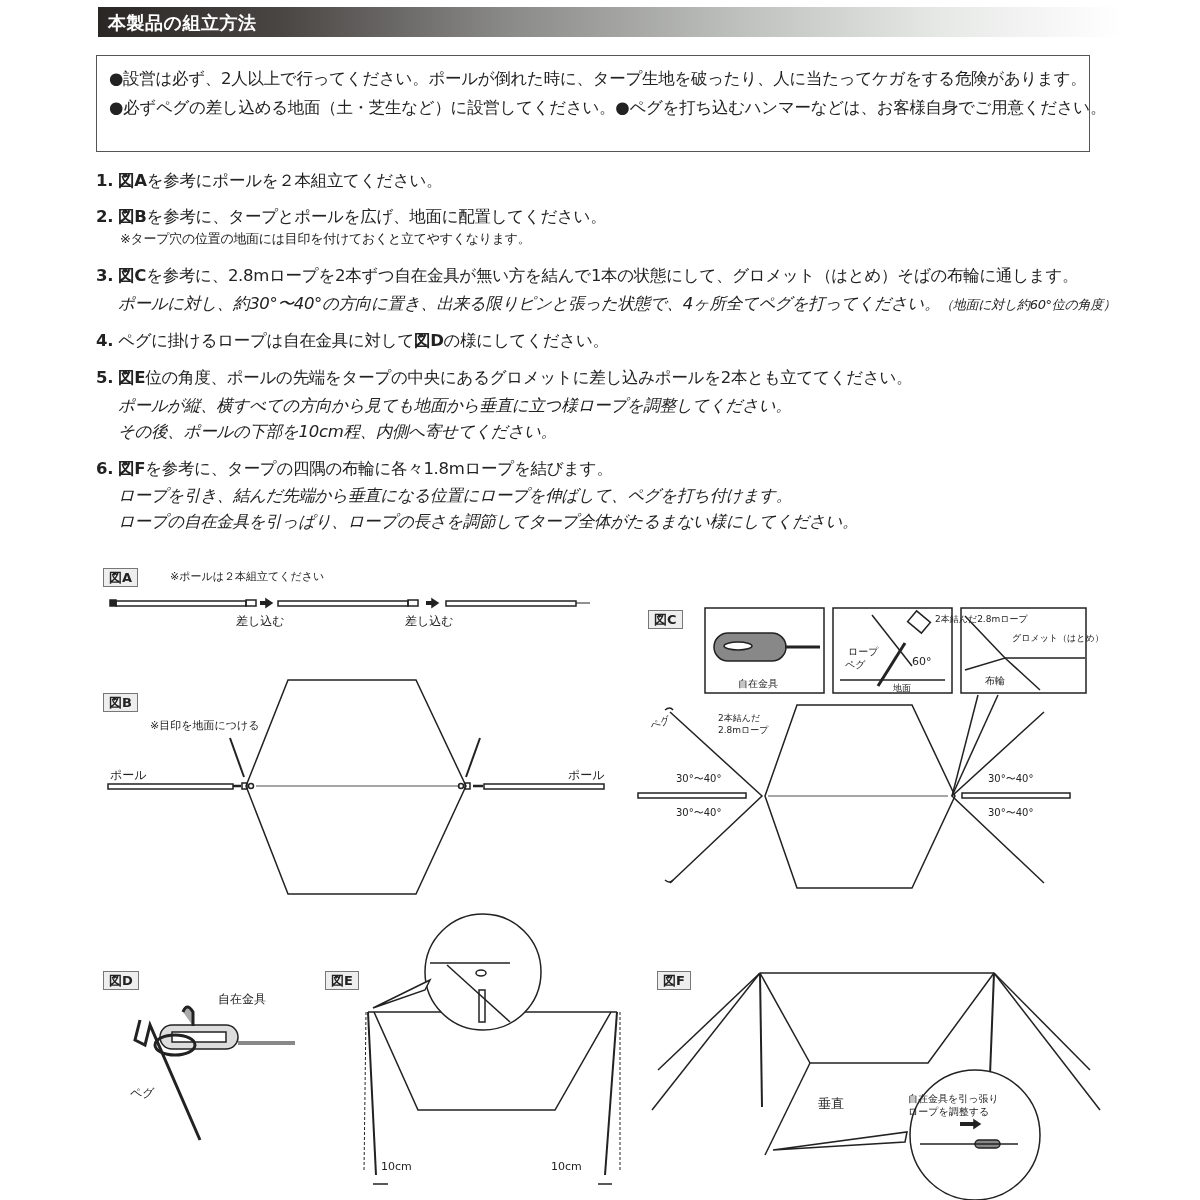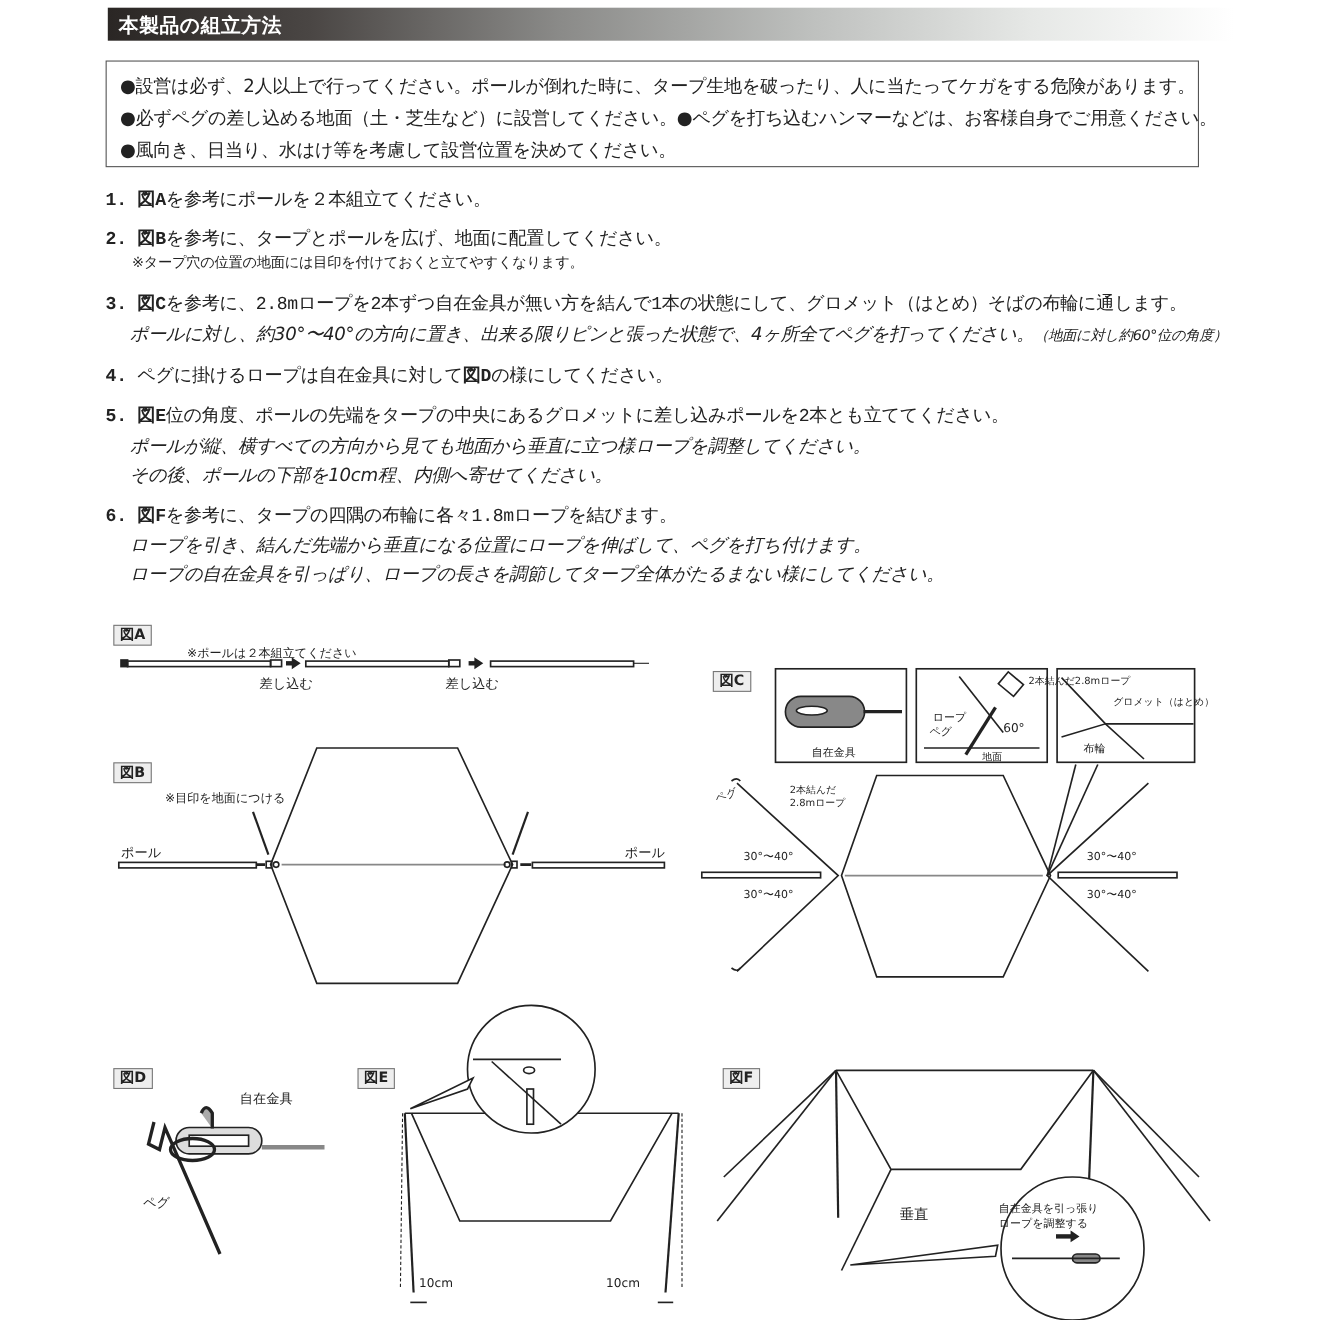--- a/index.html
+++ b/index.html
@@ -2,39 +2,38 @@
 <html><head>
 <meta charset="utf-8">
 <style>
   html,body{margin:0;padding:0;background:#fff;}
   body{width:1200px;height:1200px;position:relative;overflow:hidden;font-family:"DejaVu Sans",sans-serif;color:#222;}
   .header{position:absolute;left:98px;top:7px;width:1000px;height:30px;
     background:linear-gradient(90deg,#2a2624 0%,#4a4644 18%,#8a8a88 40%,#bdbfbd 62%,#e6e8e6 82%,#fff 100%);padding-left:24px;}
   .header span{position:absolute;left:10px;top:4px;color:#fff;font-weight:bold;font-size:18px;letter-spacing:0.5px;}
   .notice{position:absolute;left:96px;top:55px;width:994px;height:97px;border:1.5px solid #555;box-sizing:border-box;padding:8px 12px;}
   .notice div{font-size:16.5px;line-height:29px;white-space:nowrap;letter-spacing:-0.3px;}
-  .step{position:absolute;left:96px;font-size:16.5px;white-space:nowrap;letter-spacing:-0.3px;font-family:Liberation Mono, monospace;}
+  .step{position:absolute;left:96px;font-size:16.5px;white-space:nowrap;letter-spacing:-0.3px;}
   .step b{font-weight:bold;}
   .sub{position:absolute;left:118px;font-size:16.5px;white-space:nowrap;letter-spacing:-0.3px;font-style:italic;}
   .small{position:absolute;left:120px;font-size:13px;white-space:nowrap;font-weight:normal;letter-spacing:-0.3px;}
   .figlabel{position:absolute;border:1.2px solid #777;background:#eee;font-weight:bold;font-size:13px;padding:1px 5px;line-height:15px;}
   .lbl{position:absolute;font-size:11px;white-space:nowrap;}
   svg{position:absolute;left:0;top:0;}
 </style>
 </head>
 <body>
 
 <div class="header">
   <span>本製品の組立方法</span>
 </div>
 
 <div class="notice">
   <div>●設営は必ず、2人以上で行ってください。ポールが倒れた時に、タープ生地を破ったり、人に当たってケガをする危険があります。</div>
   <div>●必ずペグの差し込める地面（土・芝生など）に設営してください。●ペグを打ち込むハンマーなどは、お客様自身でご用意ください。</div>
-  <div>●風向き、日当り、水はけ等を考慮して設営位置を決めてください。</div>
 </div>
 
 <div class="step" style="top:170px">
   <b>1.</b> <b>図A</b><span>を参考にポールを２本組立てください。</span>
 </div>
 
 <div class="step" style="top:206px">
   <b>2.</b> <b>図B</b><span>を参考に、タープとポールを広げ、地面に配置してください。</span>
 </div>
 <div class="small" style="top:230px">※タープ穴の位置の地面には目印を付けておくと立てやすくなります。</div>
@@ -160,21 +159,21 @@
     <circle cx="975" cy="1135" r="65" fill="#fff"></circle>
     <path d="M773 1150 L907 1132 L905 1142 Z" fill="#fff"></path>
     <rect x="975" y="1140" width="25" height="8" rx="4" fill="#888"></rect>
     <path d="M920 1144 H1018"></path>
     <path d="M960 1124 h16" stroke-width="4"></path>
       <path d="M974 1120 l6 4 -6 4z" fill="#222"></path>
   </g>
 </svg>
 
 <div class="figlabel" style="left:103px;top:568px">図A</div>
-<div class="lbl" style="left:170px;top:586px">※ポールは２本組立てください</div>
+<div class="lbl" style="left:170px;top:569px">※ポールは２本組立てください</div>
 <div class="lbl" style="left:236px;top:613px;font-size:12px">差し込む</div>
 <div class="lbl" style="left:405px;top:613px;font-size:12px">差し込む</div>
 
 <div class="figlabel" style="left:103px;top:693px">図B</div>
 <div class="lbl" style="left:150px;top:718px">※目印を地面につける</div>
 <div class="lbl" style="left:110px;top:767px;font-size:12px">ポール</div>
 <div class="lbl" style="left:568px;top:767px;font-size:12px">ポール</div>
 
 <div class="figlabel" style="left:648px;top:610px">図C</div>
 <div class="lbl" style="left:738px;top:677px;font-size:10px">自在金具</div>

